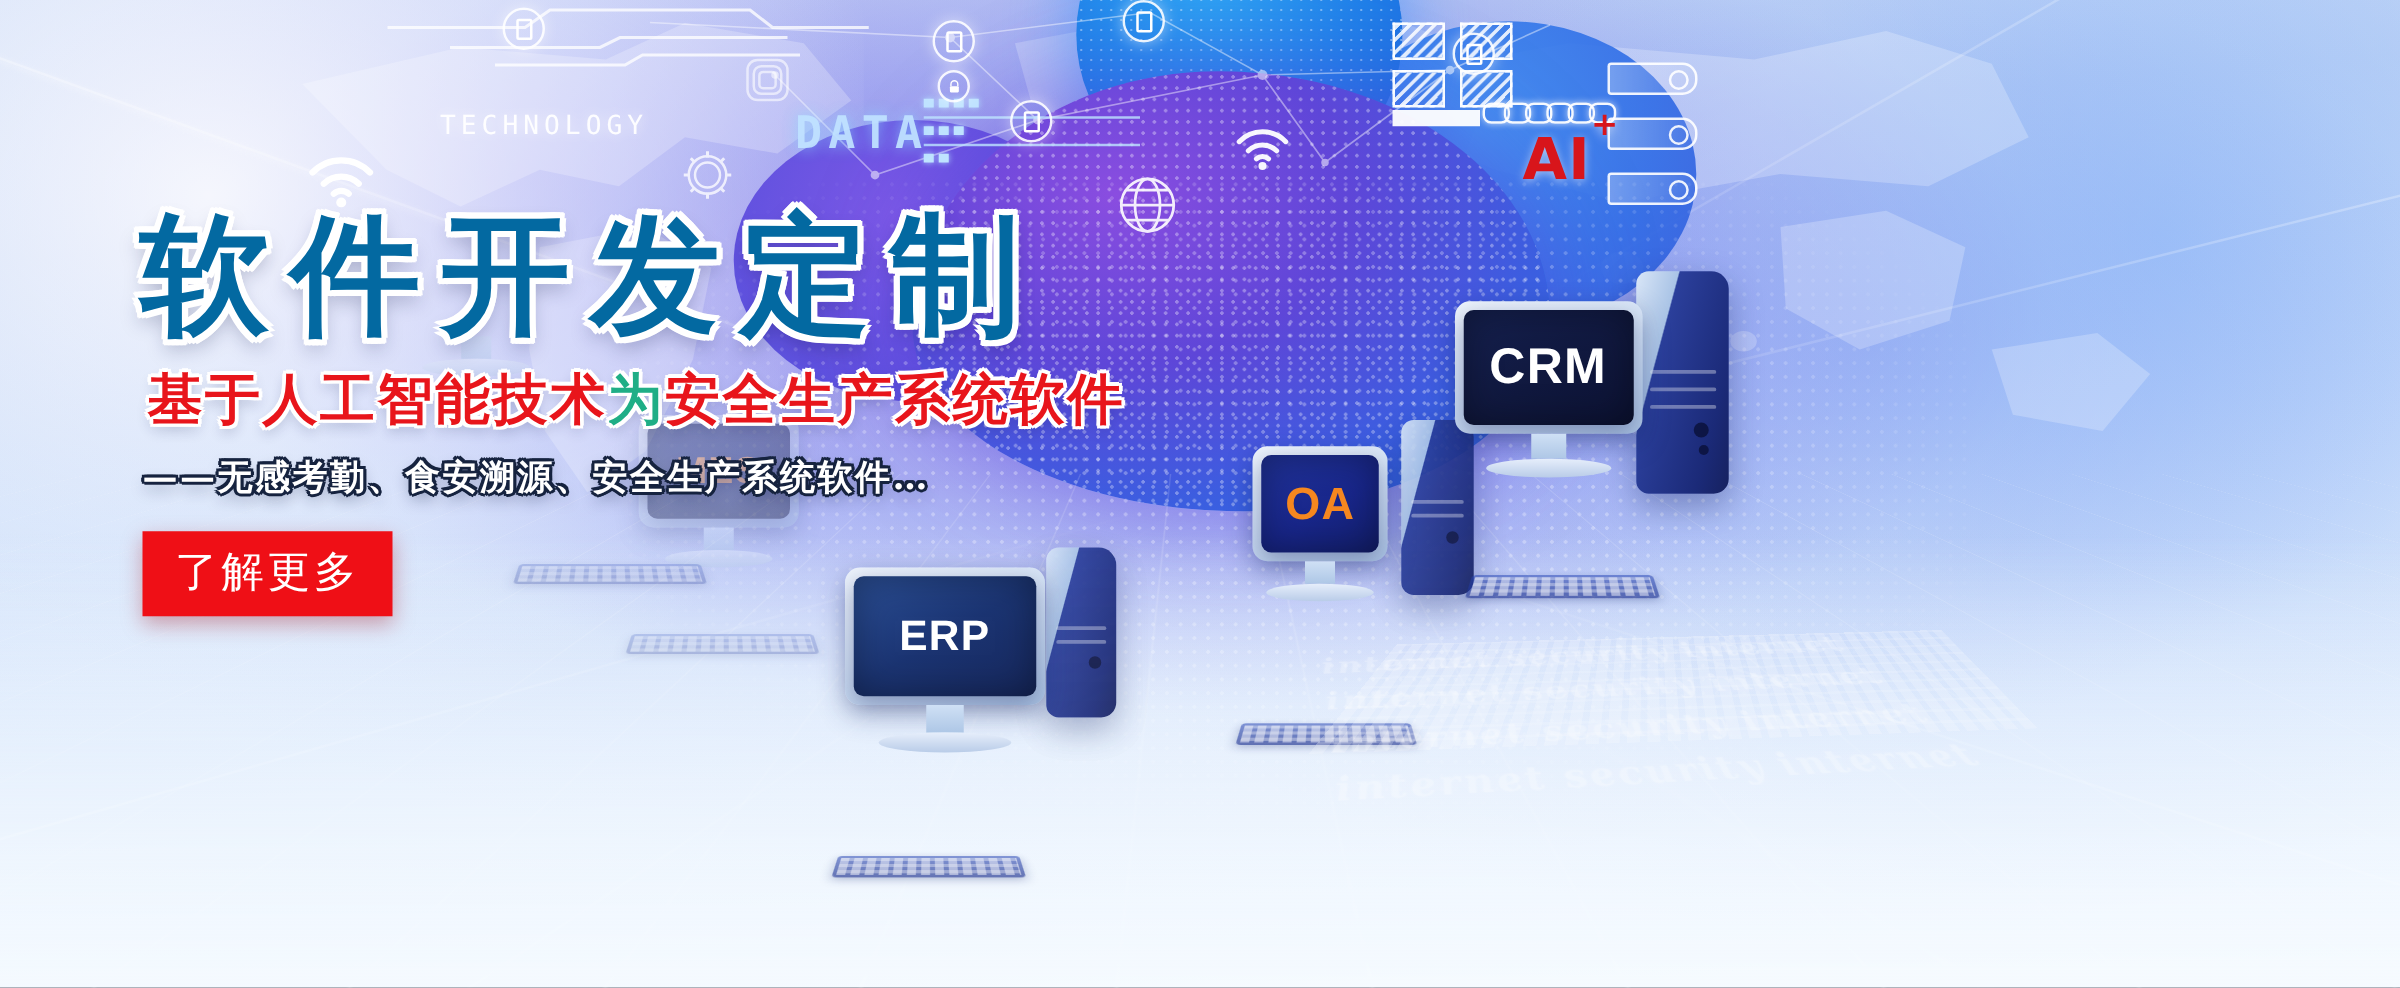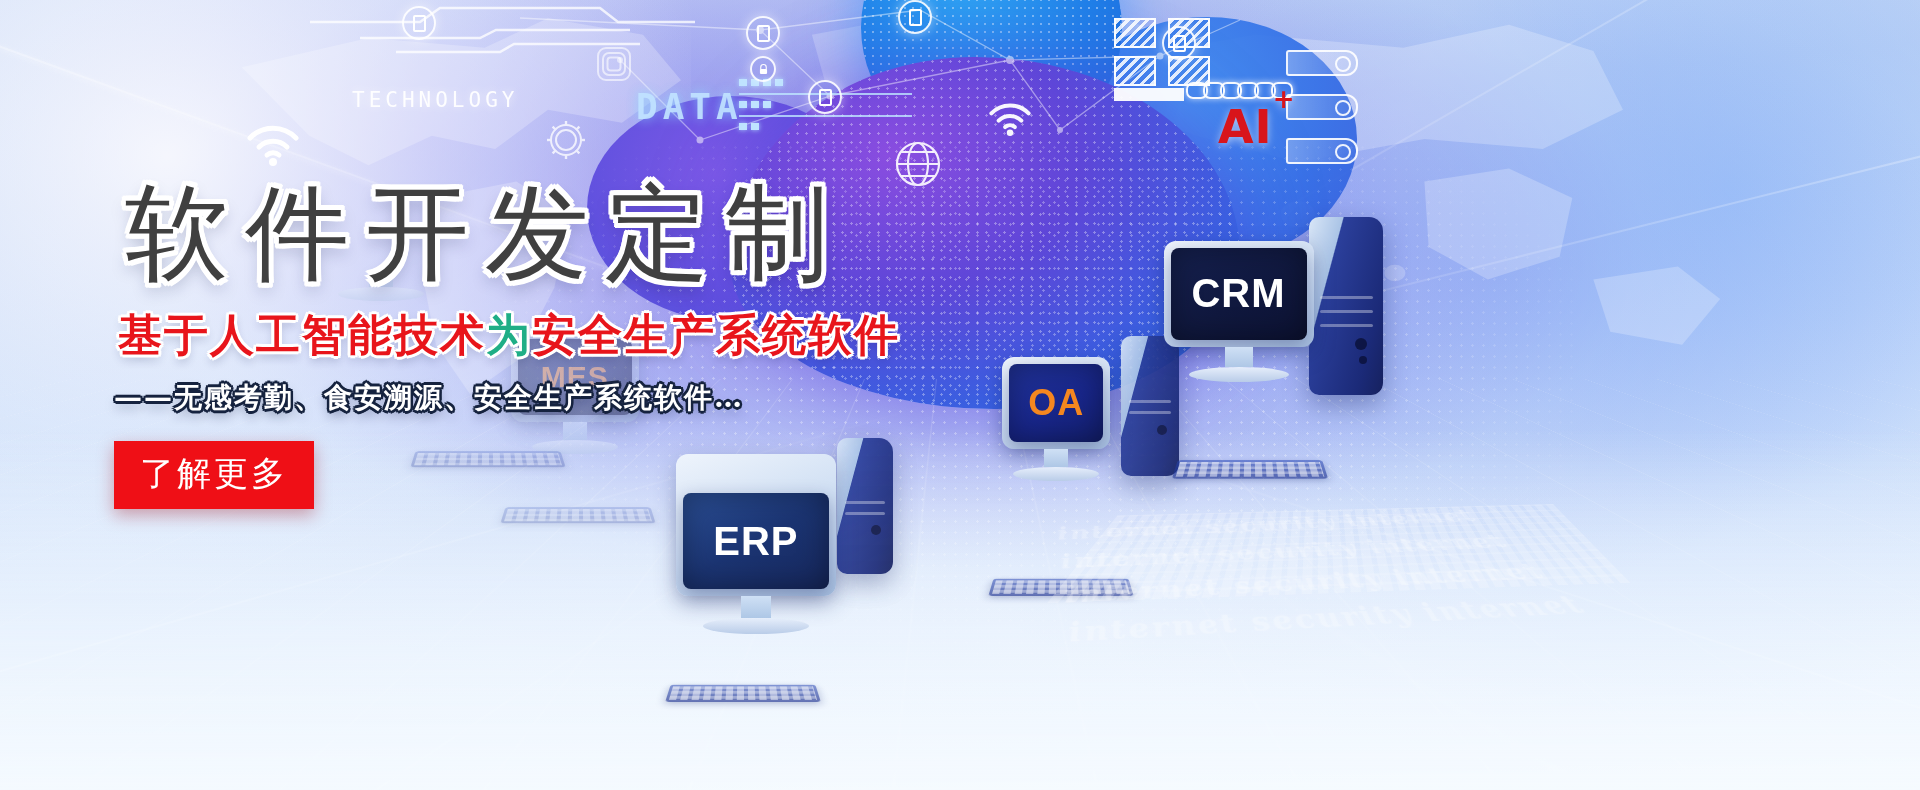--- a/index.html
+++ b/index.html
@@ -140,21 +140,21 @@
     font-weight: 700;
     letter-spacing: 1px;
     box-shadow: inset 0 0 30px rgba(0,0,0,.35), 0 6px 18px rgba(20,30,90,.35);
   }
   .mon-neck { margin: 0 auto; background: linear-gradient(to bottom, #cfe0f5, #aec7e6); }
   .mon-base { margin: 0 auto; border-radius: 50%; background: linear-gradient(to bottom, #e6eefb, #b9cce8); }
   .mon-bezel { padding: 7px; border-radius: 12px; background: linear-gradient(160deg, #eef4fc 0%, #cbdcf2 55%, #a9c2e2 100%); box-shadow: 0 8px 22px rgba(25,45,110,.30); }
 
   
   #monitor-erp { left: 35.2%; top: 57.5%; width: 160px; }
-  #monitor-erp .mon-screen { height: 96px; background: linear-gradient(150deg, #2b4f96 0%, #1b3472 50%, #16275c 100%); color:#ffffff; font-size: 40px; margin-top: 32px; }
+  #monitor-erp .mon-screen { height: 96px; background: linear-gradient(150deg, #2b4f96 0%, #1b3472 50%, #16275c 100%); color:#ffffff; font-size: 34px; }
   #monitor-erp .mon-neck { width: 30px; height: 22px; }
   #monitor-erp .mon-base { width: 106px; height: 16px; }
 
   
   #monitor-oa { left: 52.2%; top: 45.2%; width: 108px; }
   #monitor-oa .mon-screen { height: 78px; background: linear-gradient(150deg, #21339b 0%, #18268a 55%, #131f6e 100%); color:#f5871f; font-size: 36px; }
   #monitor-oa .mon-neck { width: 24px; height: 18px; }
   #monitor-oa .mon-base { width: 86px; height: 14px; }
 
   
@@ -200,26 +200,26 @@
     background-image: repeating-linear-gradient(to right, rgba(255,255,255,.55) 0 7px, rgba(255,255,255,0) 7px 11px),
                       repeating-linear-gradient(to bottom, rgba(255,255,255,.40) 0 4px, rgba(255,255,255,0) 4px 8px);
     opacity:.85;
   }
 
   
   .copy { position:absolute; left: 108px; top: 160px; width: 900px; }
 
   .headline {
     font-family: "DejaVu Serif", "Liberation Serif", serif;
-    font-weight: 400;
+    font-weight: 700;
     font-size: 104px;
     line-height: 1.08;
-    color: #404040;
+    color: #0369a1;
     letter-spacing: 16px;
-    margin: 17px;
+    margin: 4px;
     white-space: nowrap;
     text-shadow:
       -4px -4px 0 #fff,  4px -4px 0 #fff, -4px 4px 0 #fff, 4px 4px 0 #fff,
       -5px 0 0 #fff, 5px 0 0 #fff, 0 -5px 0 #fff, 0 5px 0 #fff,
       -3px -5px 0 #fff, 3px -5px 0 #fff, -3px 5px 0 #fff, 3px 5px 0 #fff,
       0 8px 16px rgba(20,30,80,.35);
   }
 
   .subline {
     margin: 14px 0 0 10px;

